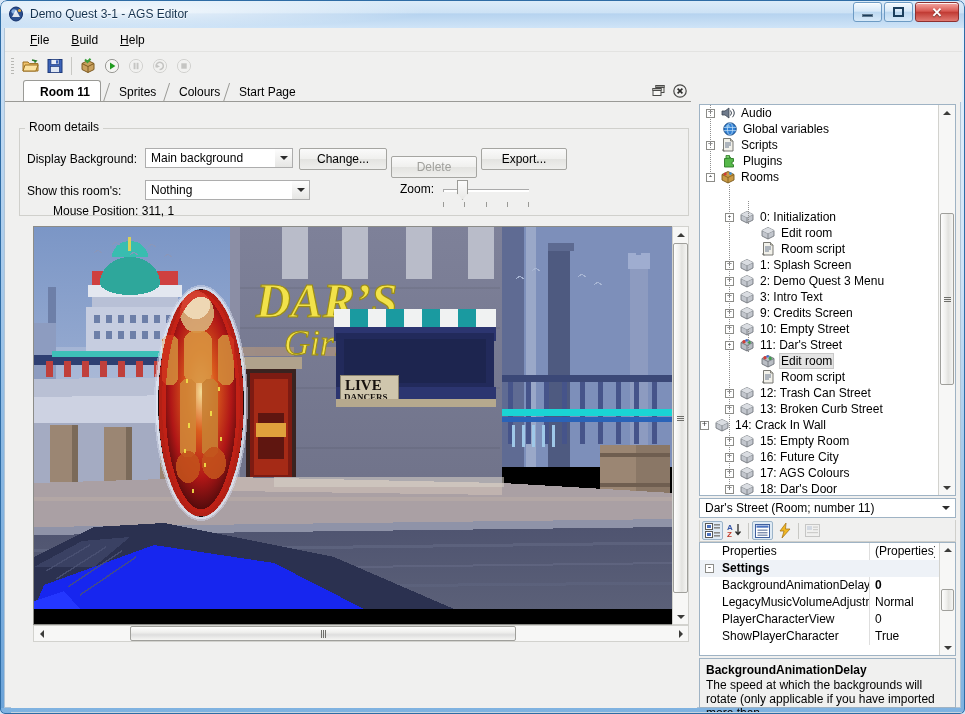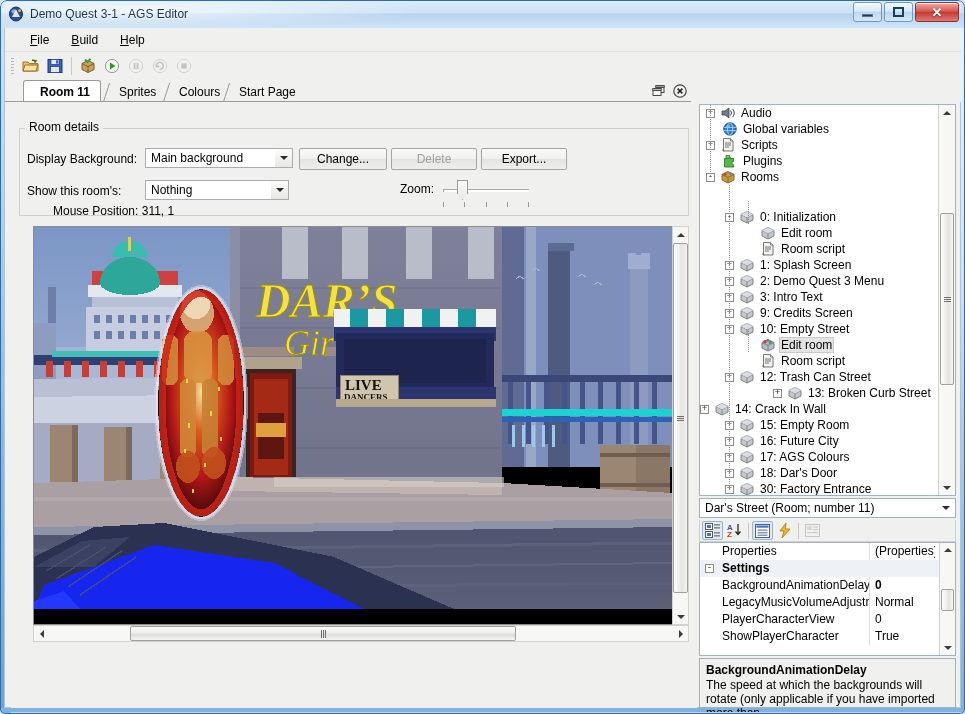--- a/index.html
+++ b/index.html
@@ -157,21 +157,21 @@
     border-top:4px solid #2b2b2b; font-style:normal;
   }
 
   .btn {
     position:absolute; height:22px;
     background: linear-gradient(180deg,#fafafa 0%, #f0f0ee 48%, #e3e3e0 50%, #efefed 100%);
     border:1px solid #a5a5a1; border-radius:2px;
     font-size:12px; color:#000; display:flex; align-items:center; justify-content:center;
     cursor:pointer;
   }
-  .btn.disabled { color:#a0a09c; cursor:default; }
+  .btn.disabled { color:#a0a09c; cursor:default;margin-top:8px; }
 
   
   #zoomwrap { position:absolute; left:389px; top:150px; }
   #zoom-label { position:absolute; left:0; top:4px; font-size:12px; }
   #zoomtrack { position:absolute; left:43px; top:11px; width:86px; height:3px;
     background:#fff; border-top:1px solid #aaa; border-left:1px solid #aaa; }
   #zoomthumb {
     position:absolute; left:57px; top:2px; width:11px; height:20px;
     background: linear-gradient(180deg,#fbfbfb,#e8e8e6);
     border:1px solid #9a9a96;
@@ -460,21 +460,21 @@
         <span>Change...</span>
       </div>
       <div class="btn disabled" style="left:380px; top:44px; width:86px;">
         <span>Delete</span>
       </div>
       <div class="btn" style="left:470px; top:44px; width:86px;">
         <span>Export...</span>
       </div>
 
       <div class="field-label" style="left:16px; top:80px;">Show this room's:</div>
-      <div class="combo" style="left:134px; top:76px; width:144px;">
+      <div class="combo" style="left:134px; top:76px; width:165px;">
         <span>Nothing</span>
         <span class="arrowbox">
             <i></i>
           </span>
       </div>
 
       <div id="zoomwrap" style="top:74px;">
         <div id="zoom-label">Zoom:</div>
         <div id="zoomtrack"></div>
         <div id="zoomthumb"></div>
@@ -901,30 +901,43 @@
               <span class="plus">+</span>
               <span class="spacer" style="width: 5px;"></span>
               <span class="ticon"><svg width="16" height="16" viewBox="0 0 16 16">
                   <path d="M2 5.5 8 2.5 14 5.5 14 11 8 14 2 11Z" fill="#c2c6cd" stroke="#74787f" stroke-width="0.9"></path>
                   <path d="M2 5.5 8 8.5 14 5.5" fill="none" stroke="#74787f" stroke-width="0.8"></path>
                   <path d="M8 8.5V14" fill="none" stroke="#74787f" stroke-width="0.8"></path>
                   <path d="M2 5.5 8 2.5 14 5.5 8 8.5Z" fill="#dadde2"></path>
                 </svg></span>
               <span class="tlabel">10: Empty Street</span>
             </div>
-            <div class="tnode" style="padding-left: 44px;">
-              <span class="spacer" style="width: 16px;"></span>
+            <div class="tnode" style="padding-left: 25px;">
+              <span class="plus">-</span>
+              <span class="spacer" style="width: 5px;"></span>
               <span class="ticon"><svg width="16" height="16" viewBox="0 0 16 16">
                   <path d="M2 5.5 8 2.5 14 5.5 14 11 8 14 2 11Z" fill="#b9bdc4" stroke="#6b6f77" stroke-width="0.9"></path>
                   <path d="M2 5.5 8 8.5 14 5.5" fill="none" stroke="#6b6f77" stroke-width="0.8"></path>
                   <path d="M8 8.5V14" fill="none" stroke="#6b6f77" stroke-width="0.8"></path>
                   <circle cx="5" cy="4.8" r="1.7" fill="#cf3d36"></circle>
                   <circle cx="10.2" cy="5.4" r="1.6" fill="#3f9e4d"></circle>
                   <circle cx="7.6" cy="3.4" r="1.2" fill="#3f6fd8"></circle>
                 </svg></span>
+              <span class="tlabel">11: Dar's Street</span>
+            </div>
+            <div class="tnode" style="padding-left: 44px;">
+              <span class="spacer" style="width: 16px;"></span>
+              <span class="ticon"><svg width="16" height="16" viewBox="0 0 16 16">
+                  <path d="M2 5.5 8 2.5 14 5.5 14 11 8 14 2 11Z" fill="#b9bdc4" stroke="#6b6f77" stroke-width="0.9"></path>
+                  <path d="M2 5.5 8 8.5 14 5.5" fill="none" stroke="#6b6f77" stroke-width="0.8"></path>
+                  <path d="M8 8.5V14" fill="none" stroke="#6b6f77" stroke-width="0.8"></path>
+                  <circle cx="5" cy="4.8" r="1.7" fill="#cf3d36"></circle>
+                  <circle cx="10.2" cy="5.4" r="1.6" fill="#3f9e4d"></circle>
+                  <circle cx="7.6" cy="3.4" r="1.2" fill="#3f6fd8"></circle>
+                </svg></span>
               <span class="tlabel selected">Edit room</span>
             </div>
             <div class="tnode" style="padding-left: 44px;">
               <span class="spacer" style="width: 16px;"></span>
               <span class="ticon"><svg width="16" height="16" viewBox="0 0 16 16">
                   <path d="M3.5 1.5h7l2.5 2.5v10h-9.5Z" fill="#f2f1ea" stroke="#6a6a64" stroke-width="0.9"></path>
                   <path d="M10.5 1.5v2.5h2.5" fill="#d8d6c8" stroke="#6a6a64" stroke-width="0.8"></path>
                   <g stroke="#5a6b86" stroke-width="0.9">
                     <path d="M5 6h6M5 8h6M5 10h4"></path>
                   </g>
@@ -936,21 +949,21 @@
               <span class="plus">+</span>
               <span class="spacer" style="width: 5px;"></span>
               <span class="ticon"><svg width="16" height="16" viewBox="0 0 16 16">
                   <path d="M2 5.5 8 2.5 14 5.5 14 11 8 14 2 11Z" fill="#c2c6cd" stroke="#74787f" stroke-width="0.9"></path>
                   <path d="M2 5.5 8 8.5 14 5.5" fill="none" stroke="#74787f" stroke-width="0.8"></path>
                   <path d="M8 8.5V14" fill="none" stroke="#74787f" stroke-width="0.8"></path>
                   <path d="M2 5.5 8 2.5 14 5.5 8 8.5Z" fill="#dadde2"></path>
                 </svg></span>
               <span class="tlabel">12: Trash Can Street</span>
             </div>
-            <div class="tnode" style="padding-left: 25px; margin-left: 48px;">
+            <div class="tnode" style="padding-left: 25px;">
               <span class="plus">+</span>
               <span class="spacer" style="width: 5px;"></span>
               <span class="ticon"><svg width="16" height="16" viewBox="0 0 16 16">
                   <path d="M2 5.5 8 2.5 14 5.5 14 11 8 14 2 11Z" fill="#c2c6cd" stroke="#74787f" stroke-width="0.9"></path>
                   <path d="M2 5.5 8 8.5 14 5.5" fill="none" stroke="#74787f" stroke-width="0.8"></path>
                   <path d="M8 8.5V14" fill="none" stroke="#74787f" stroke-width="0.8"></path>
                   <path d="M2 5.5 8 2.5 14 5.5 8 8.5Z" fill="#dadde2"></path>
                 </svg></span>
               <span class="tlabel">13: Broken Curb Street</span>
             </div>

